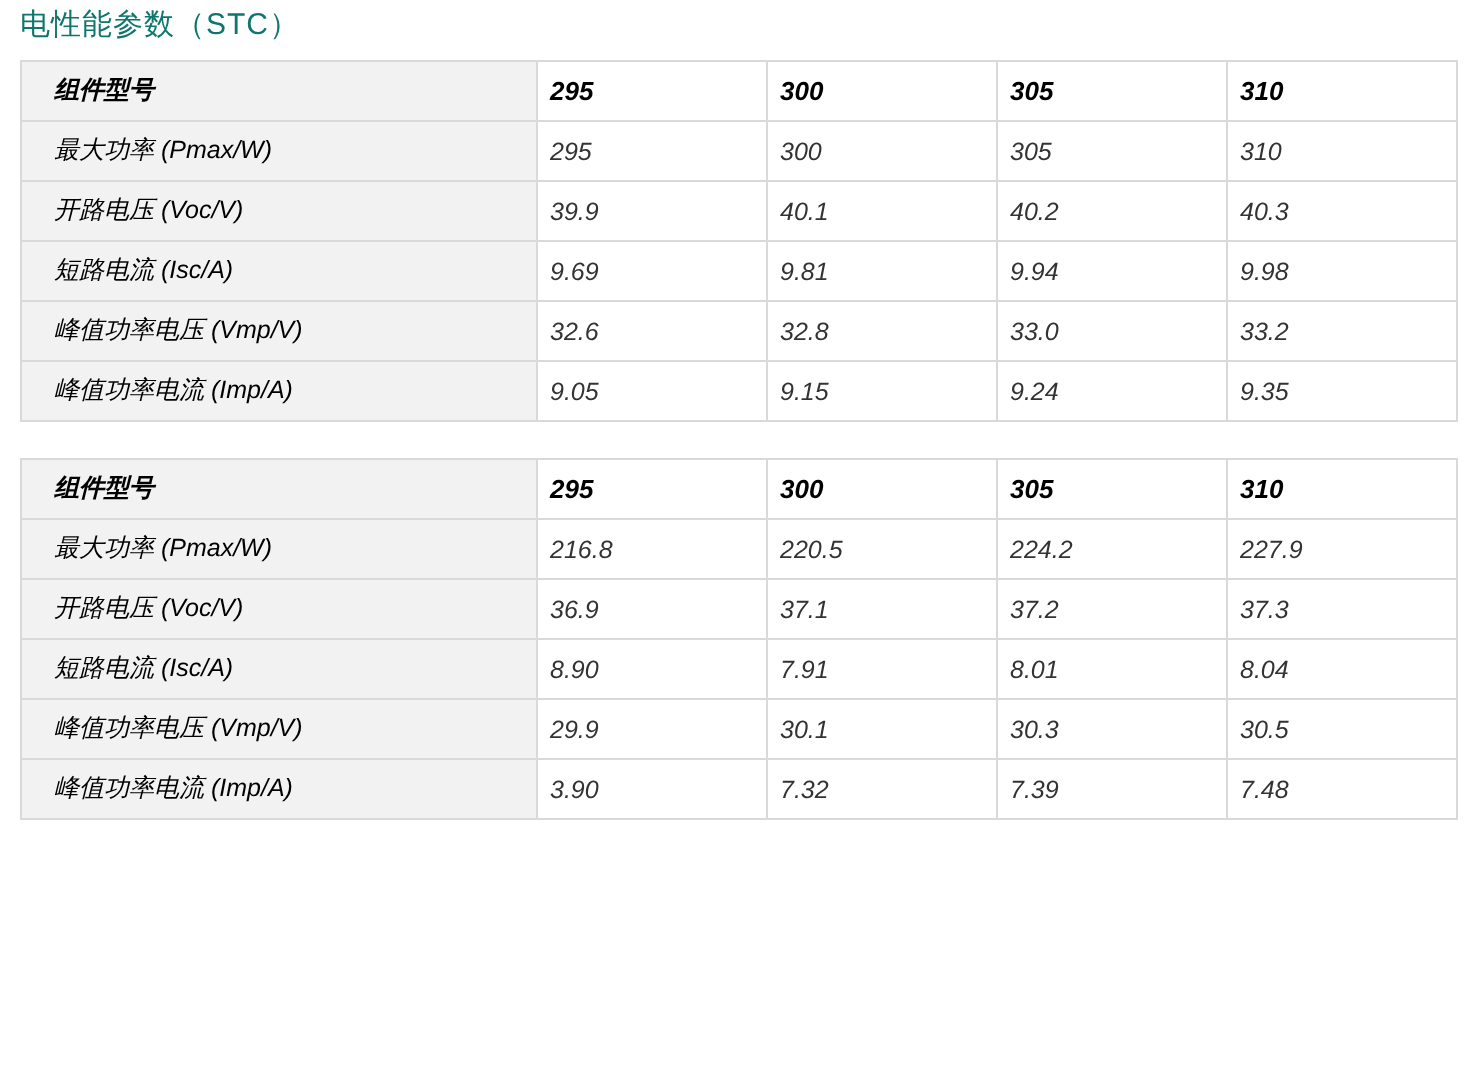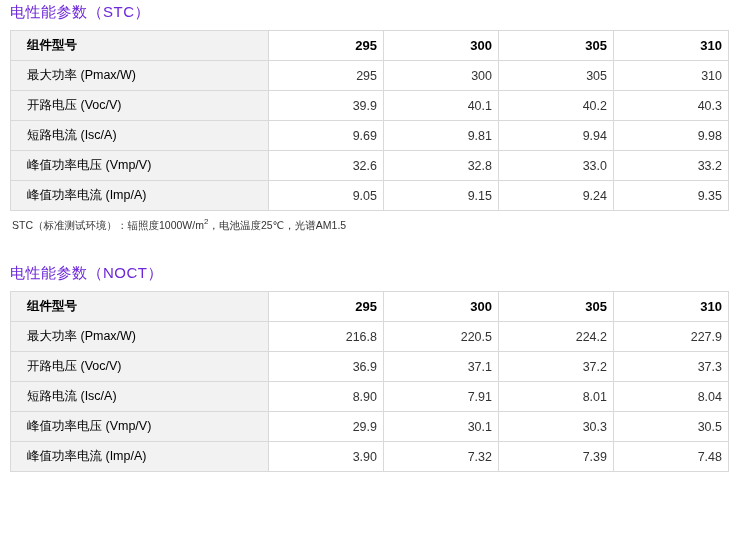--- a/index.html
+++ b/index.html
@@ -16,51 +16,52 @@
   }
   .page {
     position: relative;
     width: 740px;
     height: 537px;
     box-sizing: border-box;
     padding: 0 10px;
   }
   .section-title {
     font-size: 15px;
-    color: #6d28d9;
+    color: #0f766e;
     font-weight: normal;
     margin: 0;
     padding: 3px 0 8px 0;
     letter-spacing: 0.5px;
   }
   .section-title.second {
     padding-top: 14px;
   }
   table.spec {
     width: 718px;
     border-collapse: collapse;
     table-layout: fixed;
     font-size: 12.5px;
+    font-style: italic;
   }
   table.spec td {
     border: 1px solid #d9d9d9;
     height: 30px;
     padding: 0 6px;
     box-sizing: border-box;
   }
   table.spec tr td:first-child {
     width: 258px;
     background: #f2f2f2;
     padding-left: 16px;
     color: #000000;
     text-align: left;
   }
   table.spec td.val {
     width: 115px;
-    text-align: right;
+    text-align: left;
     color: #333;
   }
   table.spec tr.head td {
     font-weight: bold;
     color: #000;
   }
   table.spec tr.head td.val {
     font-weight: bold;
     font-size: 13px;
   }
@@ -125,27 +126,23 @@
       <tr>
         <td>峰值功率电流 (Imp/A)</td>
         <td class="val">9.05</td>
         <td class="val">9.15</td>
         <td class="val">9.24</td>
         <td class="val">9.35</td>
       </tr>
     </tbody>
   </table>
 
-  <div class="note">
-    <span>STC（标准测试环境）：辐照度1000W/m</span><sup>2</sup><span>，电池温度25℃，光谱AM1.5</span>
-  </div>
 
   <div class="gap"></div>
 
-  <h2 class="section-title second">电性能参数（NOCT）</h2>
 
   <table class="spec">
     <tbody>
       <tr class="head">
         <td>组件型号</td>
         <td class="val">295</td>
         <td class="val">300</td>
         <td class="val">305</td>
         <td class="val">310</td>
       </tr>

